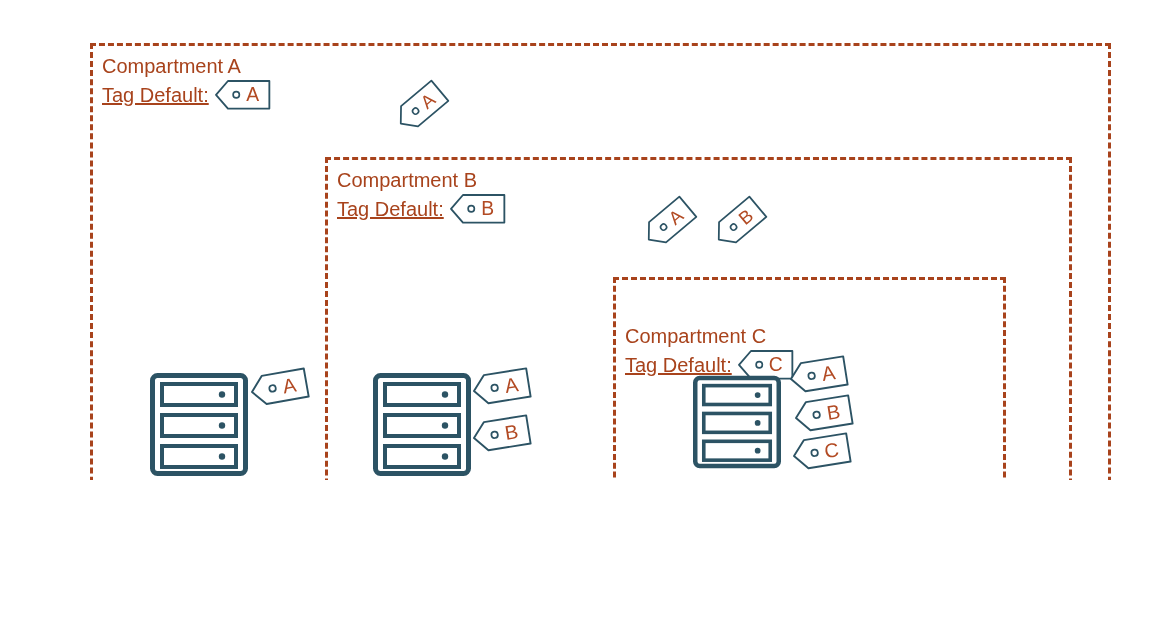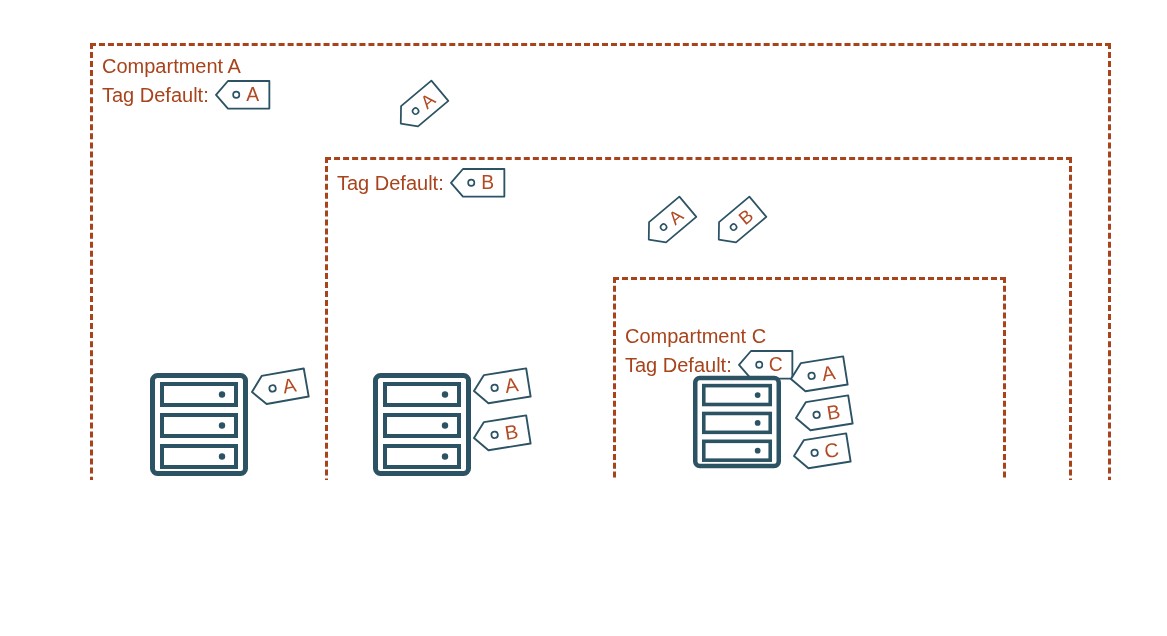--- a/index.html
+++ b/index.html
@@ -32,20 +32,21 @@
     line-height: 26px;
     white-space: nowrap;
     font-family: "Liberation Sans", sans-serif;
   }
   .comp-title { display: block; }
   .comp-default-row {
     display: flex;
     align-items: center;
     gap: 6px;
     margin-top: 1px;
+    text-decoration: underline;
   }
 
   
   .tag {
     position: relative;
     display: inline-block;
   }
   .tag svg { display: block; overflow: visible; }
 
   .tag-abs { position: absolute; }
@@ -69,20 +70,21 @@
             <polygon points="11.96,0 53.36,0 53.36,27.6 11.96,27.6 0,13.8" fill="#ffffff" stroke="#2c5364" stroke-width="1.84" stroke-linejoin="round"></polygon>
             <circle cx="20.240000000000002" cy="13.8" r="3.128" fill="none" stroke="#2c5364" stroke-width="1.6560000000000001"></circle>
             <text x="36.800000000000004" y="13.8" fill="#b24a23" font-family="Liberation Sans, sans-serif" font-size="19.32" text-anchor="middle" dominant-baseline="central">A</text>
           </svg>
         </span>
     </span>
   </div>
 
   <div class="compartment" id="box-B" style="left: 325px; top: 157px; width: 747px; height: 390px;"></div>
   <div class="comp-label" id="label-B" style="left: 337px; top: 167px;">
+    <span class="comp-title">Compartment B</span>
     <span class="comp-default-row">
       <span>Tag Default:</span>
       <span class="tag" id="tagdef-B">
           <svg width="55.36" height="29.6" viewBox="-1 -1 55.36 29.6">
             <polygon points="11.96,0 53.36,0 53.36,27.6 11.96,27.6 0,13.8" fill="#ffffff" stroke="#2c5364" stroke-width="1.84" stroke-linejoin="round"></polygon>
             <circle cx="20.240000000000002" cy="13.8" r="3.128" fill="none" stroke="#2c5364" stroke-width="1.6560000000000001"></circle>
             <text x="36.800000000000004" y="13.8" fill="#b24a23" font-family="Liberation Sans, sans-serif" font-size="19.32" text-anchor="middle" dominant-baseline="central">B</text>
           </svg>
         </span>
     </span>

